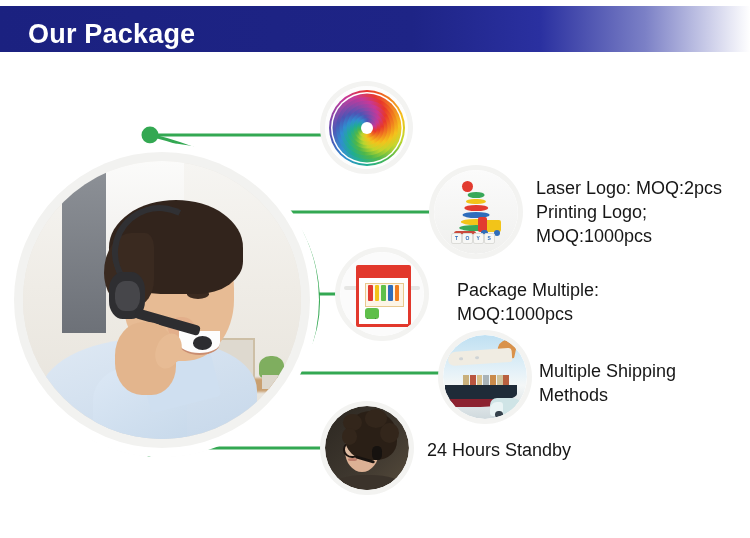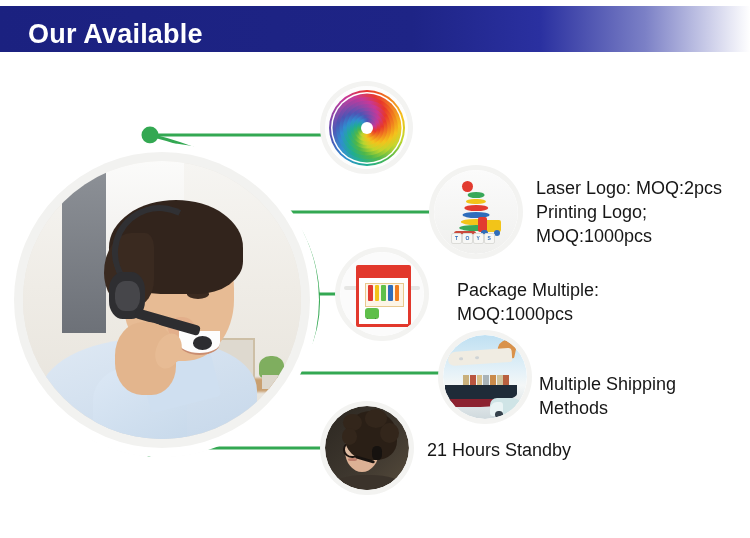--- a/index.html
+++ b/index.html
@@ -184,30 +184,30 @@
      border-radius:46% 46% 0 0;background:#3b332b;}
 
   
   .label{
     position:absolute;color:#161616;
     font-size:18px;line-height:24px;white-space:pre-line;
   }
   #label1{left:427px;top:110px;}
   #label2{left:536px;top:176px;}
   #label3{left:457px;top:278px;}
-  #label4{left:539px;top:372px;}
+  #label4{left:539px;top:359px;}
   #label5{left:427px;top:438px;}
 </style>
 </head>
 <body>
 
 <div id="page">
 
   <div class="banner">
-    <div class="banner-title">Our Available</div>
+    <div class="banner-title">Our Package</div>
   </div>
 
   <svg class="connectors" viewBox="0 0 750 538" preserveAspectRatio="none">
 
     <path d="M150 135 C 250 160, 312 210, 318 292 C 324 374, 252 428, 149 448" fill="none" stroke="#33a852" stroke-width="3.2"></path>
 
     <line x1="150" y1="135" x2="327" y2="135" stroke="#33a852" stroke-width="3"></line>
     <line x1="278" y1="212" x2="436" y2="212" stroke="#33a852" stroke-width="3"></line>
     <line x1="303" y1="294" x2="342" y2="294" stroke="#33a852" stroke-width="3"></line>
     <line x1="277" y1="373" x2="445" y2="373" stroke="#33a852" stroke-width="3"></line>
@@ -364,15 +364,15 @@
       <div class="sb-bridge"></div>
       <div class="sb-hair"></div>
       <div class="sb-curl" style="left:22%;top:10%;width:22%;height:20%;"></div>
       <div class="sb-curl" style="left:48%;top:4%;width:26%;height:22%;"></div>
       <div class="sb-curl" style="left:66%;top:20%;width:22%;height:24%;"></div>
       <div class="sb-curl" style="left:20%;top:26%;width:18%;height:20%;"></div>
       <div class="sb-hs"></div>
       <div class="sb-boom"></div>
     </div>
   </div>
-  <div class="label" id="label5">21 Hours Standby</div>
+  <div class="label" id="label5">24 Hours Standby</div>
 
 </div>
 
 </body></html>

